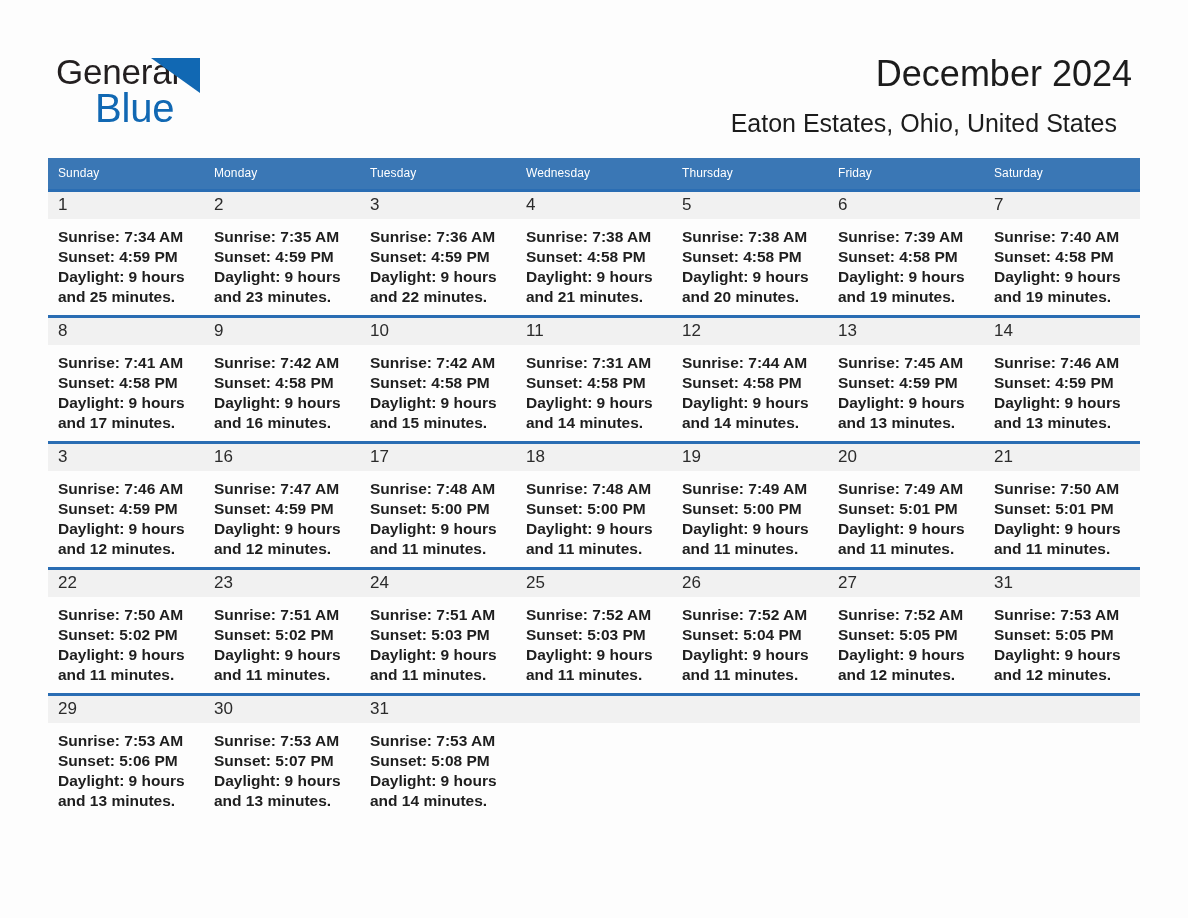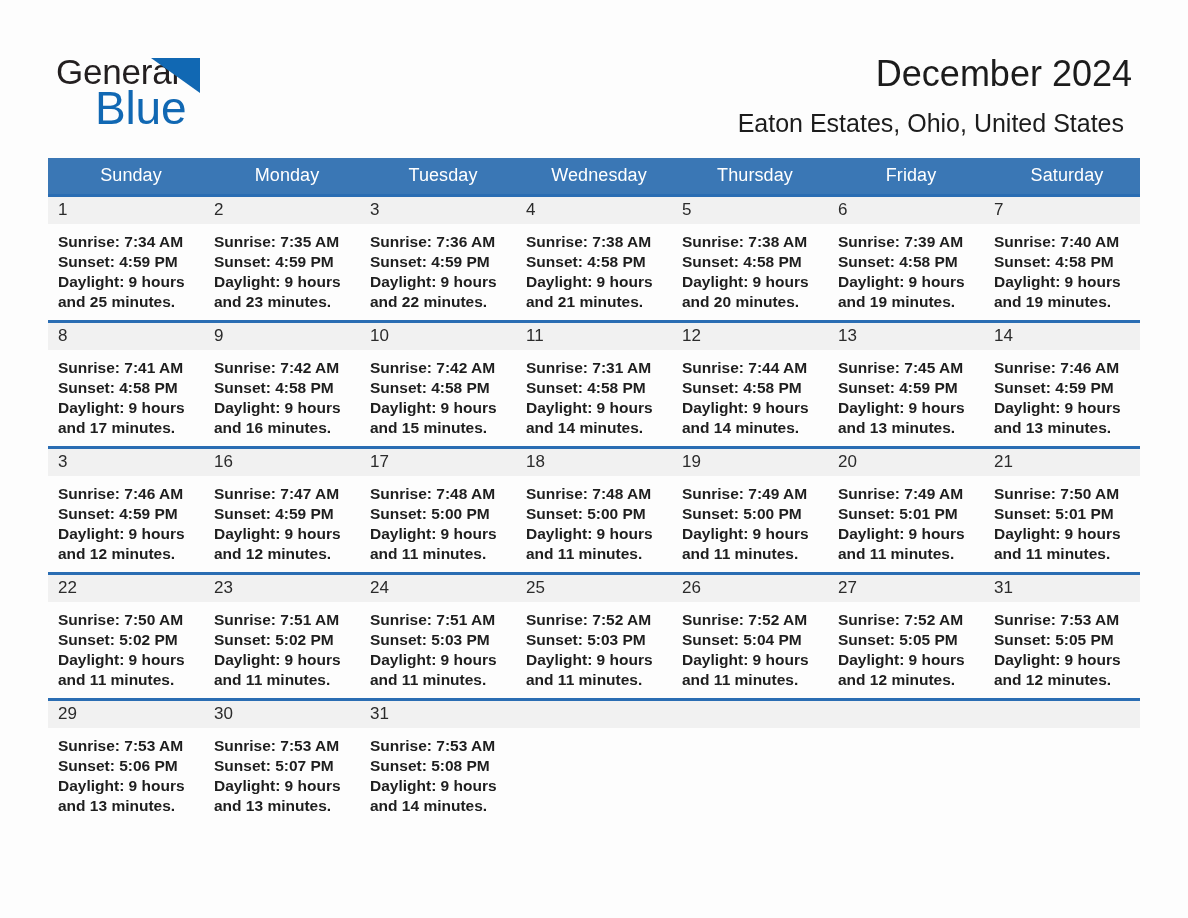--- a/index.html
+++ b/index.html
@@ -60,21 +60,21 @@
     top: 6px;
     width: 49px;
     height: 35px;
     overflow: hidden;
   }
   .brand-triangle svg { display: block; }
   .brand-blue {
     position: absolute;
     left: 39px;
     top: 36px;
-    font-size: 46px;
+    font-size: 40px;
     line-height: 40px;
     color: #1168b3;
     letter-spacing: -0.2px;
     font-family: "Liberation Sans", sans-serif;
   }
 
   .title-block {
     position: absolute;
     right: 56px;
     top: 48px;
@@ -86,42 +86,42 @@
     color: #1c1c1c;
     font-weight: normal;
     margin: 0;
     letter-spacing: 0px;
     white-space: nowrap;
   }
   .location-title {
     font-size: 25px;
     line-height: 34px;
     color: #1c1c1c;
-    margin: 6px 8px 0 0;
+    margin: 6px 15px 0 0;
     font-weight: normal;
     white-space: nowrap;
   }
 
   
   .calendar {
     position: absolute;
     left: 48px;
     top: 158px;
     width: 1092px;
     border-collapse: collapse;
     table-layout: fixed;
   }
   .calendar col { width: 156px; }
 
   .calendar thead th {
     background: #3a77b5;
     color: #ffffff;
-    font-size: 18px;
+    font-size: 12px;
     font-weight: normal;
-    text-align: center;
+    text-align: left;
     padding: 7px 0 8px 10px;
     height: 16px;
     letter-spacing: 0.1px;
   }
 
   .week-row > td {
     vertical-align: top;
     padding: 0;
     border-top: 3px solid #2a6db3;
     background: #fdfdfd;

